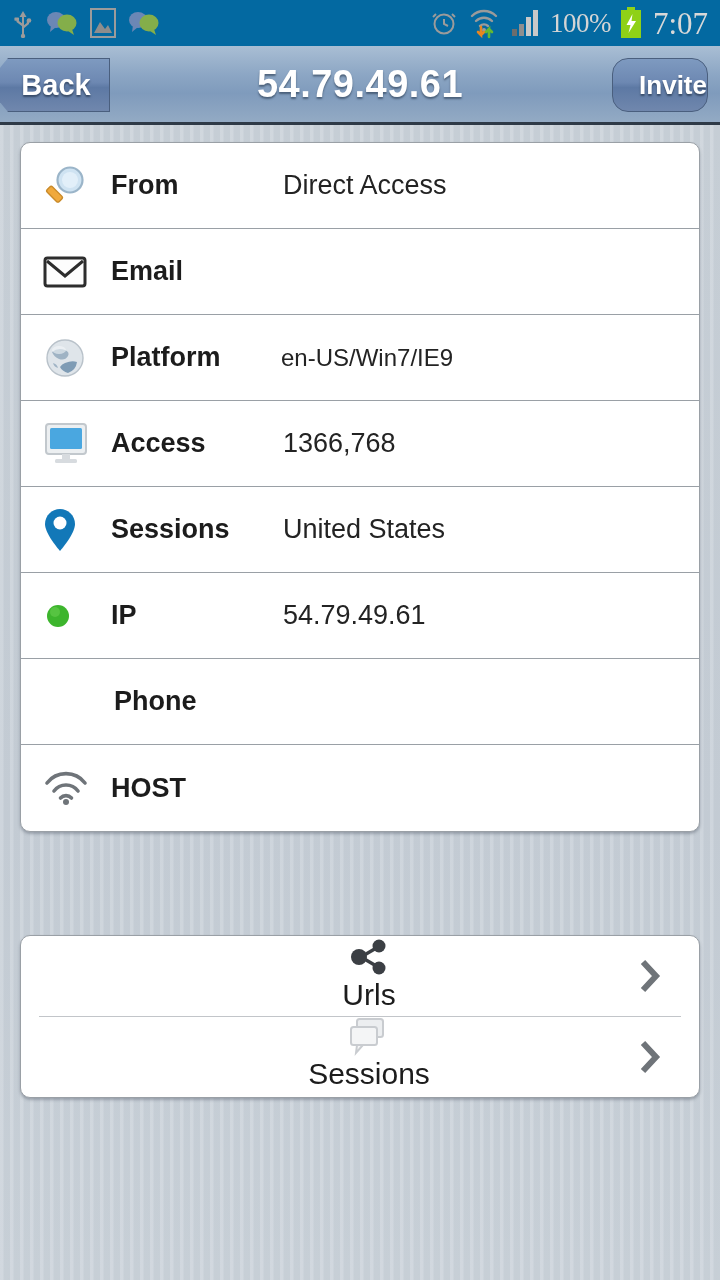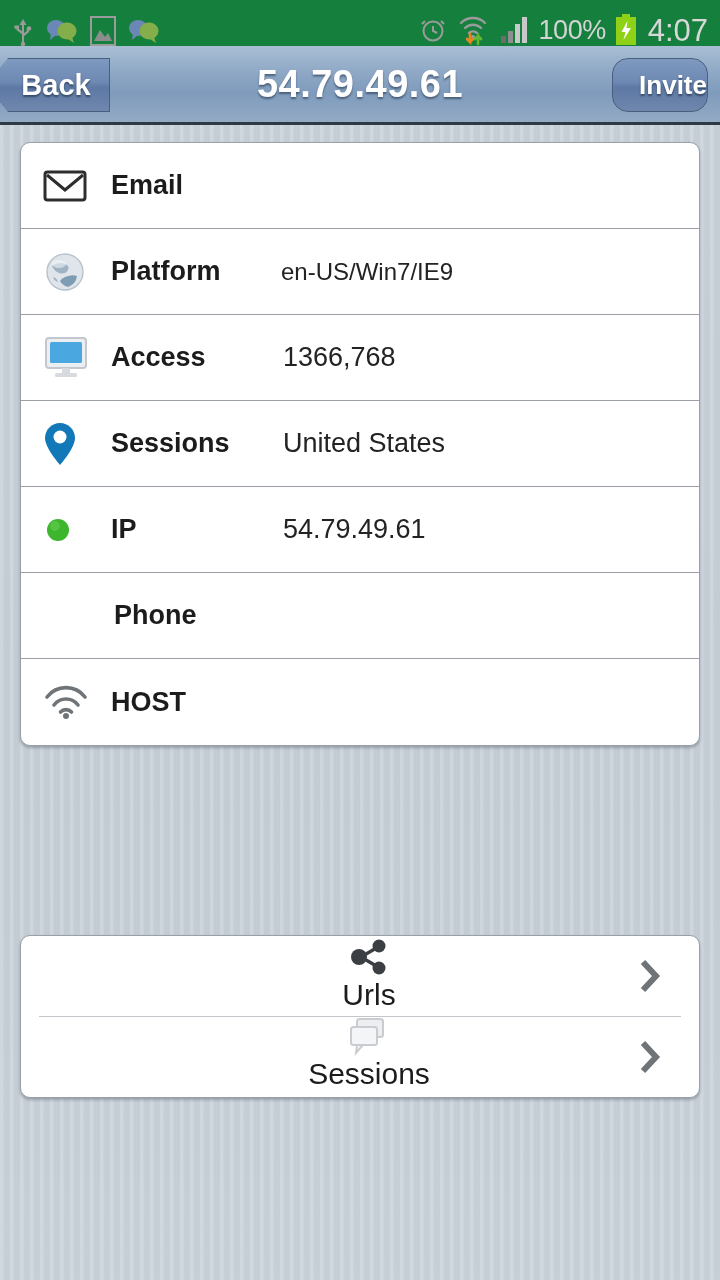--- a/index.html
+++ b/index.html
@@ -11,25 +11,26 @@
     height: 1280px;
     overflow: hidden;
     font-family: "Liberation Sans", sans-serif;
     background: #c3cbd4;
   }
 
   
   .statusbar {
     position: relative;
     height: 46px;
-    background: #15803d;
-    display: flex;
-    align-items: flex-end;
+    background: #0369a1;
+    display: flex;
+    align-items: center;
     padding: 0 12px;
     box-sizing: border-box;
+    font-family: Liberation Serif, serif;
   }
   .sb-left {
     display: flex;
     align-items: center;
     gap: 11px;
     flex: 0 0 auto;
   }
   .sb-right {
     display: flex;
     align-items: center;
@@ -271,38 +272,49 @@
       <rect x="8" y="16" width="5" height="12" fill="#8f8f8f"></rect>
       <rect x="15" y="9" width="5" height="19" fill="#c9c9c9"></rect>
       <rect x="22" y="2" width="5" height="26" fill="#c9c9c9"></rect>
     </svg>
     <span class="sb-pct">100%</span>
     <svg class="sb-icon" width="22" height="32" viewBox="0 0 22 32">
       <rect x="7" y="0" width="8" height="3" fill="#8fd117"></rect>
       <rect x="1" y="3" width="20" height="28" fill="#8fd117"></rect>
       <path d="M12.5 7 L6.5 18 h4 l-2 8 l7.5 -12 h-4.5 Z" fill="#ffffff"></path>
     </svg>
-    <span class="sb-time">4:07</span>
+    <span class="sb-time">7:07</span>
   </div>
 </div>
 
 <div class="navbar">
   <div class="back-btn">
     <span>Back</span>
   </div>
   <div class="nav-title">54.79.49.61</div>
   <div class="invite-btn">
     <span>Invite</span>
   </div>
 </div>
 
 <div class="content">
 
   <div class="card" id="info-card">
 
+    <div class="info-row">
+      <div class="row-icon">
+        <svg width="46" height="46" viewBox="0 0 46 46">
+          <circle cx="27" cy="17" r="12.5" fill="#cfe3f2" stroke="#9bb5c9" stroke-width="2.2"></circle>
+          <circle cx="27" cy="17" r="8" fill="#e8f3fb" opacity="0.75"></circle>
+          <rect x="3" y="27" width="17" height="7.5" rx="2" transform="rotate(45 11 31)" fill="#f0a93c" stroke="#c98b2b" stroke-width="1.4"></rect>
+        </svg>
+      </div>
+      <span class="row-label">From</span>
+      <span class="row-value">Direct Access</span>
+    </div>
 
     <div class="info-row">
       <div class="row-icon">
         <svg width="44" height="36" viewBox="0 0 44 36">
           <rect x="2" y="4" width="40" height="28" rx="2.5" fill="#fdfdfd" stroke="#2d2d2d" stroke-width="3"></rect>
           <path d="M4 7 L22 22 L40 7" fill="none" stroke="#2d2d2d" stroke-width="3"></path>
         </svg>
       </div>
       <span class="row-label">Email</span>
       <span class="row-value"></span>

